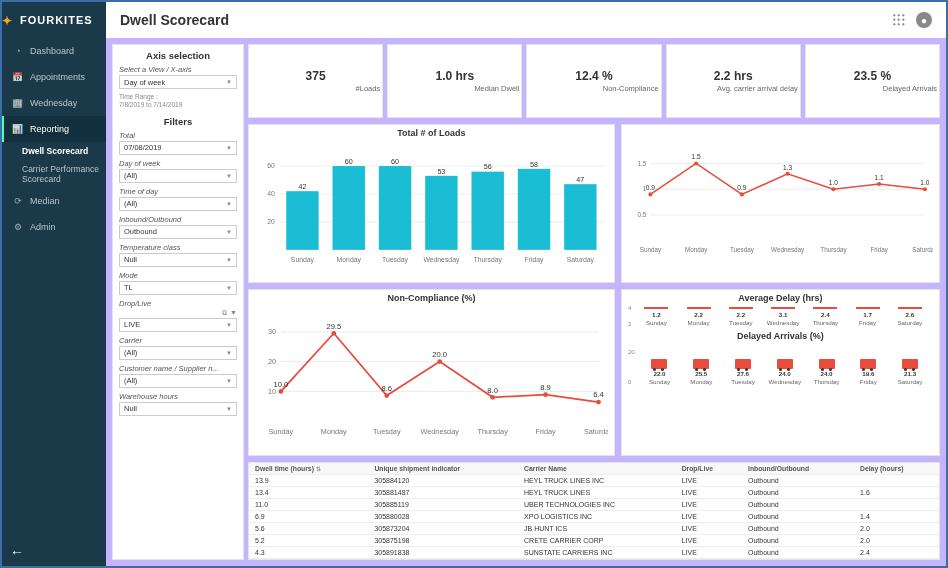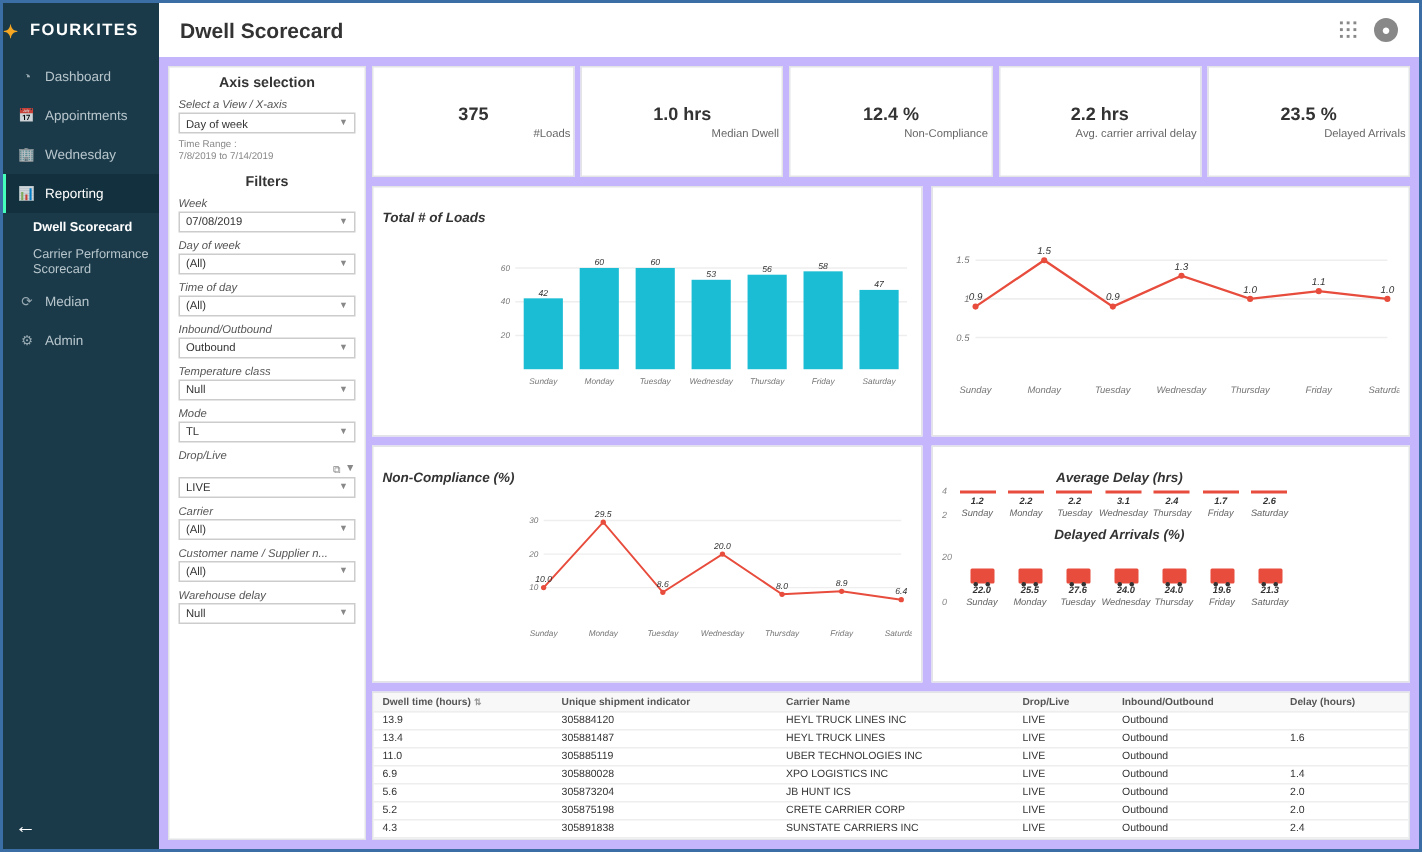--- a/index.html
+++ b/index.html
@@ -30,21 +30,21 @@
 .filters .sel { border: 1px solid #ccc; padding: 1.5px 4px; font-size: 7.5px; display: flex; justify-content: space-between; align-items: center; background: #fff; cursor: pointer; }
 .filters .sel .caret { font-size: 6px; color: #888; }
 .filters .timerange { font-size: 6.5px; color: #888; margin: 4px 0 6px; line-height: 1.3; }
 .filters .icons-row { display:flex; justify-content:flex-end; gap:3px; font-size:7px; color:#888; margin-bottom:1px;}
 .content { flex: 1; display: flex; flex-direction: column; gap: 6px; min-height: 0; }
 .kpis { display: flex; gap: 4px; }
 .kpi { flex: 1; background: #fff; border: 1px solid #e2e4e6; text-align: center; padding: 24px 2px; }
 .kpi .v { font-size: 12px; font-weight: 700; }
 .kpi .l { font-size: 7.5px; color: #666; margin-top: 1px; text-align: right; }
 .charts { display: grid; grid-template-columns: 1.15fr 1fr; grid-template-rows: auto auto; gap: 6px; flex: 1; min-height: 0; }
-.chart-box { background: #fff; border: 1px solid #e2e4e6; padding: 15px 6px 2px; display: flex; flex-direction: row; font-style: italic; }
+.chart-box { background: #fff; border: 1px solid #e2e4e6; padding: 3px 6px 2px; display: flex; flex-direction: column; }
 .chart-title { text-align: center; font-size: 9px; font-weight: 700; margin-bottom: 2px; }
 .chart-body { flex: 1; position: relative; }
 svg { width: 100%; height: 100%; display: block; }
 .axis-label { font-size: 6.2px; fill: #777; }
 .val-label { font-size: 6.5px; fill: #333; text-anchor: middle; }
 .stacked { display:flex; flex-direction:column; gap:4px; height:100%;}
 .mini { display:flex; justify-content:space-around; align-items:flex-end; height:42px; padding:0 2px;}
 .mini .col { display:flex; flex-direction:column; align-items:center; gap:1px; font-size:6.2px; color:#666; width:32px;}
 .mini .truck { width:16px; height:10px; background:#e74c3c; position:relative; border-radius:1px;}
 .mini .truck::after{content:""; position:absolute; bottom:-2px; left:2px; width:3px; height:3px; background:#333; border-radius:50%; box-shadow:8px 0 0 #333;}
@@ -110,21 +110,21 @@
       <div class="filters">
         <h4>Axis selection</h4>
         <label>Select a View / X-axis</label>
         <div class="sel">
             <span>Day of week</span>
             <span class="caret">▼</span>
           </div>
         <div class="timerange"><span>Time Range :</span><br><span>7/8/2019 to 7/14/2019</span></div>
         <h4>Filters</h4>
         <div id="filters-list">
-            <label>Week</label>
+            <label>Total</label>
             <div class="sel">
               <span>07/08/2019</span>
               <span class="caret">▼</span>
             </div>
             <label>Day of week</label>
             <div class="sel">
               <span>(All)</span>
               <span class="caret">▼</span>
             </div>
             <label>Time of day</label>
@@ -159,21 +159,21 @@
             <label>Carrier</label>
             <div class="sel">
               <span>(All)</span>
               <span class="caret">▼</span>
             </div>
             <label>Customer name / Supplier n...</label>
             <div class="sel">
               <span>(All)</span>
               <span class="caret">▼</span>
             </div>
-            <label>Warehouse delay</label>
+            <label>Warehouse hours</label>
             <div class="sel">
               <span>Null</span>
               <span class="caret">▼</span>
             </div>
           </div>
       </div>
 
       <div class="content">
         <div class="kpis" id="kpis">
             <div class="kpi">

